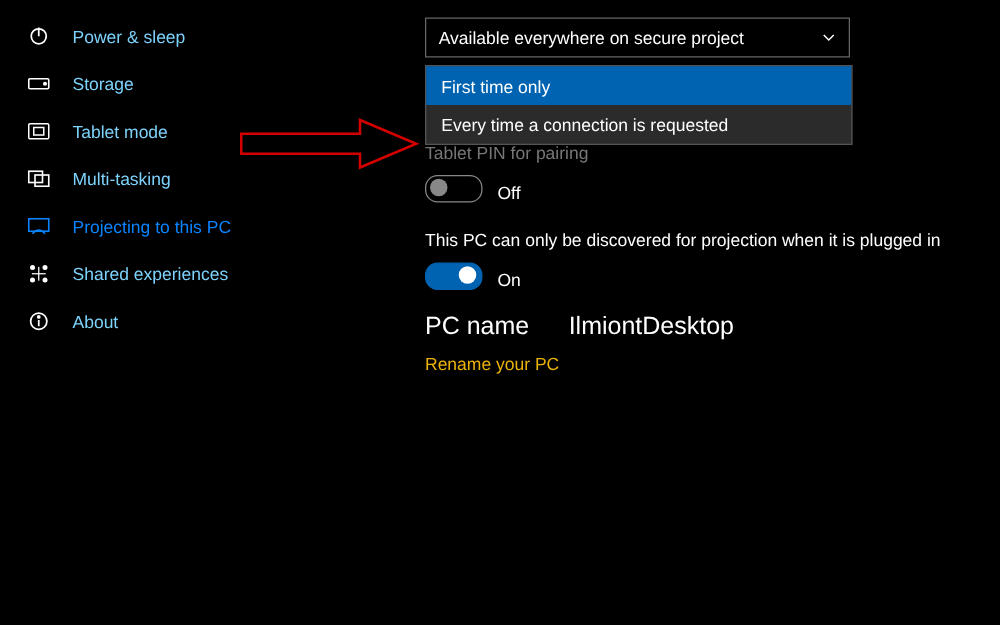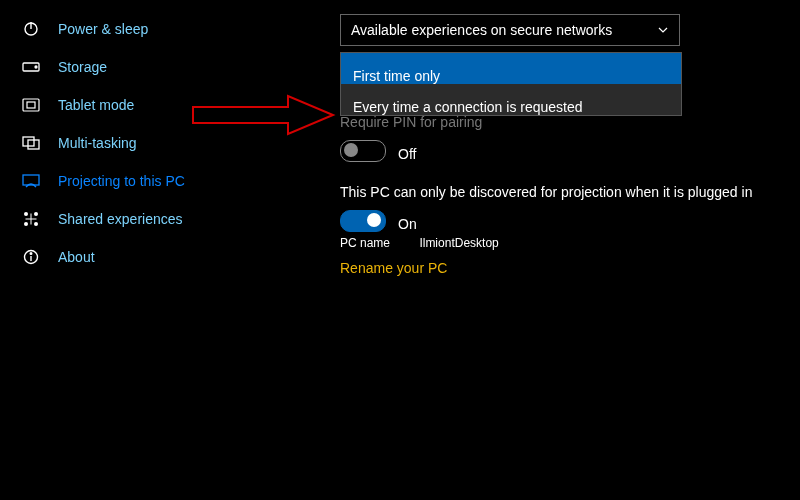--- a/index.html
+++ b/index.html
@@ -7,32 +7,32 @@
   .sidebar{width:250px;padding-top:10px;box-sizing:border-box}
   .side-item{display:flex;align-items:center;height:38px;padding-left:20px;cursor:pointer}
   .side-item.active span.lbl{color:#0a84ff}
   .side-item .icon{width:22px;height:22px;display:flex;align-items:center;justify-content:center;margin-right:16px;color:#fff}
   .side-item.active .icon{color:#0a84ff}
   .side-item .lbl{font-size:14px;color:#7dd3fc}
   .content{flex:1;padding:14px 10px 0 90px;position:relative}
   .select-box{border:1px solid #666;height:30px;width:318px;display:flex;align-items:center;justify-content:space-between;padding:0 10px;color:#fff;background:#000;cursor:pointer}
   .section-label{margin-top:20px;color:#fff;font-size:14px}
   .dropdown{margin-top:6px;width:340px;border:1px solid #555;background:#2b2b2b}
-  .dd-item{height:31px;display:flex;align-items:flex-end;padding:0 12px;font-size:14px;color:#fff;cursor:pointer}
+  .dd-item{height:31px;display:flex;align-items:center;padding:0 12px;font-size:14px;color:#fff;cursor:pointer}
   .dd-item.selected{background:#0063b1}
   .obscured{margin-top:-2px;color:#777;font-size:14px}
   .toggle-row{display:flex;align-items:flex-end;margin-top:10px}
   .toggle{width:44px;height:20px;border-radius:10px;position:relative;cursor:pointer;border:1px solid #888;background:#000}
   .toggle .knob{position:absolute;top:2px;width:14px;height:14px;border-radius:50%;background:#fff}
   .toggle.off .knob{left:3px;background:#888}
   .toggle.on{background:#0063b1;border-color:#0063b1}
   .toggle.on .knob{left:26px;background:#fff}
   .toggle-label{margin-left:12px;font-size:14px}
   .desc{margin-top:22px;font-size:14px;color:#fff}
-  .pcname-row{margin-top:4px;font-size:12px}
+  .pcname-row{margin-top:18px;font-size:20px}
   .pcname-row .v{margin-left:26px}
   .link{color:#eab308;margin-top:10px;cursor:pointer;font-size:14px}
   
   .arrow{position:absolute;left:188px;top:90px;pointer-events:none}
   svg{display:block}
 </style>
 </head>
 <body>
 
 <div class="app">
@@ -110,39 +110,39 @@
             <circle cx="8" cy="4.5" r="0.8" fill="currentColor"></circle>
           </svg>
       </span>
       <span class="lbl">About</span>
     </div>
   </div>
 
   <div class="content">
 
     <div class="select-box">
-      <span>Available experiences on secure networks</span>
+      <span>Available everywhere on secure project</span>
       <span>
         <svg width="12" height="12" viewBox="0 0 12 12" fill="none" stroke="#fff" stroke-width="1.2">
             <polyline points="2,4 6,8 10,4"></polyline>
           </svg>
       </span>
     </div>
 
 
     <div class="dropdown">
       <div class="dd-item selected">
         <span>First time only</span>
       </div>
       <div class="dd-item">
         <span>Every time a connection is requested</span>
       </div>
     </div>
 
-    <div class="obscured">Require PIN for pairing</div>
+    <div class="obscured">Tablet PIN for pairing</div>
     <div class="toggle-row">
       <div class="toggle off">
           <div class="knob"></div>
         </div>
       <span class="toggle-label">Off</span>
     </div>
 
     <div class="desc">This PC can only be discovered for projection when it is plugged in</div>
     <div class="toggle-row">
       <div class="toggle on">

